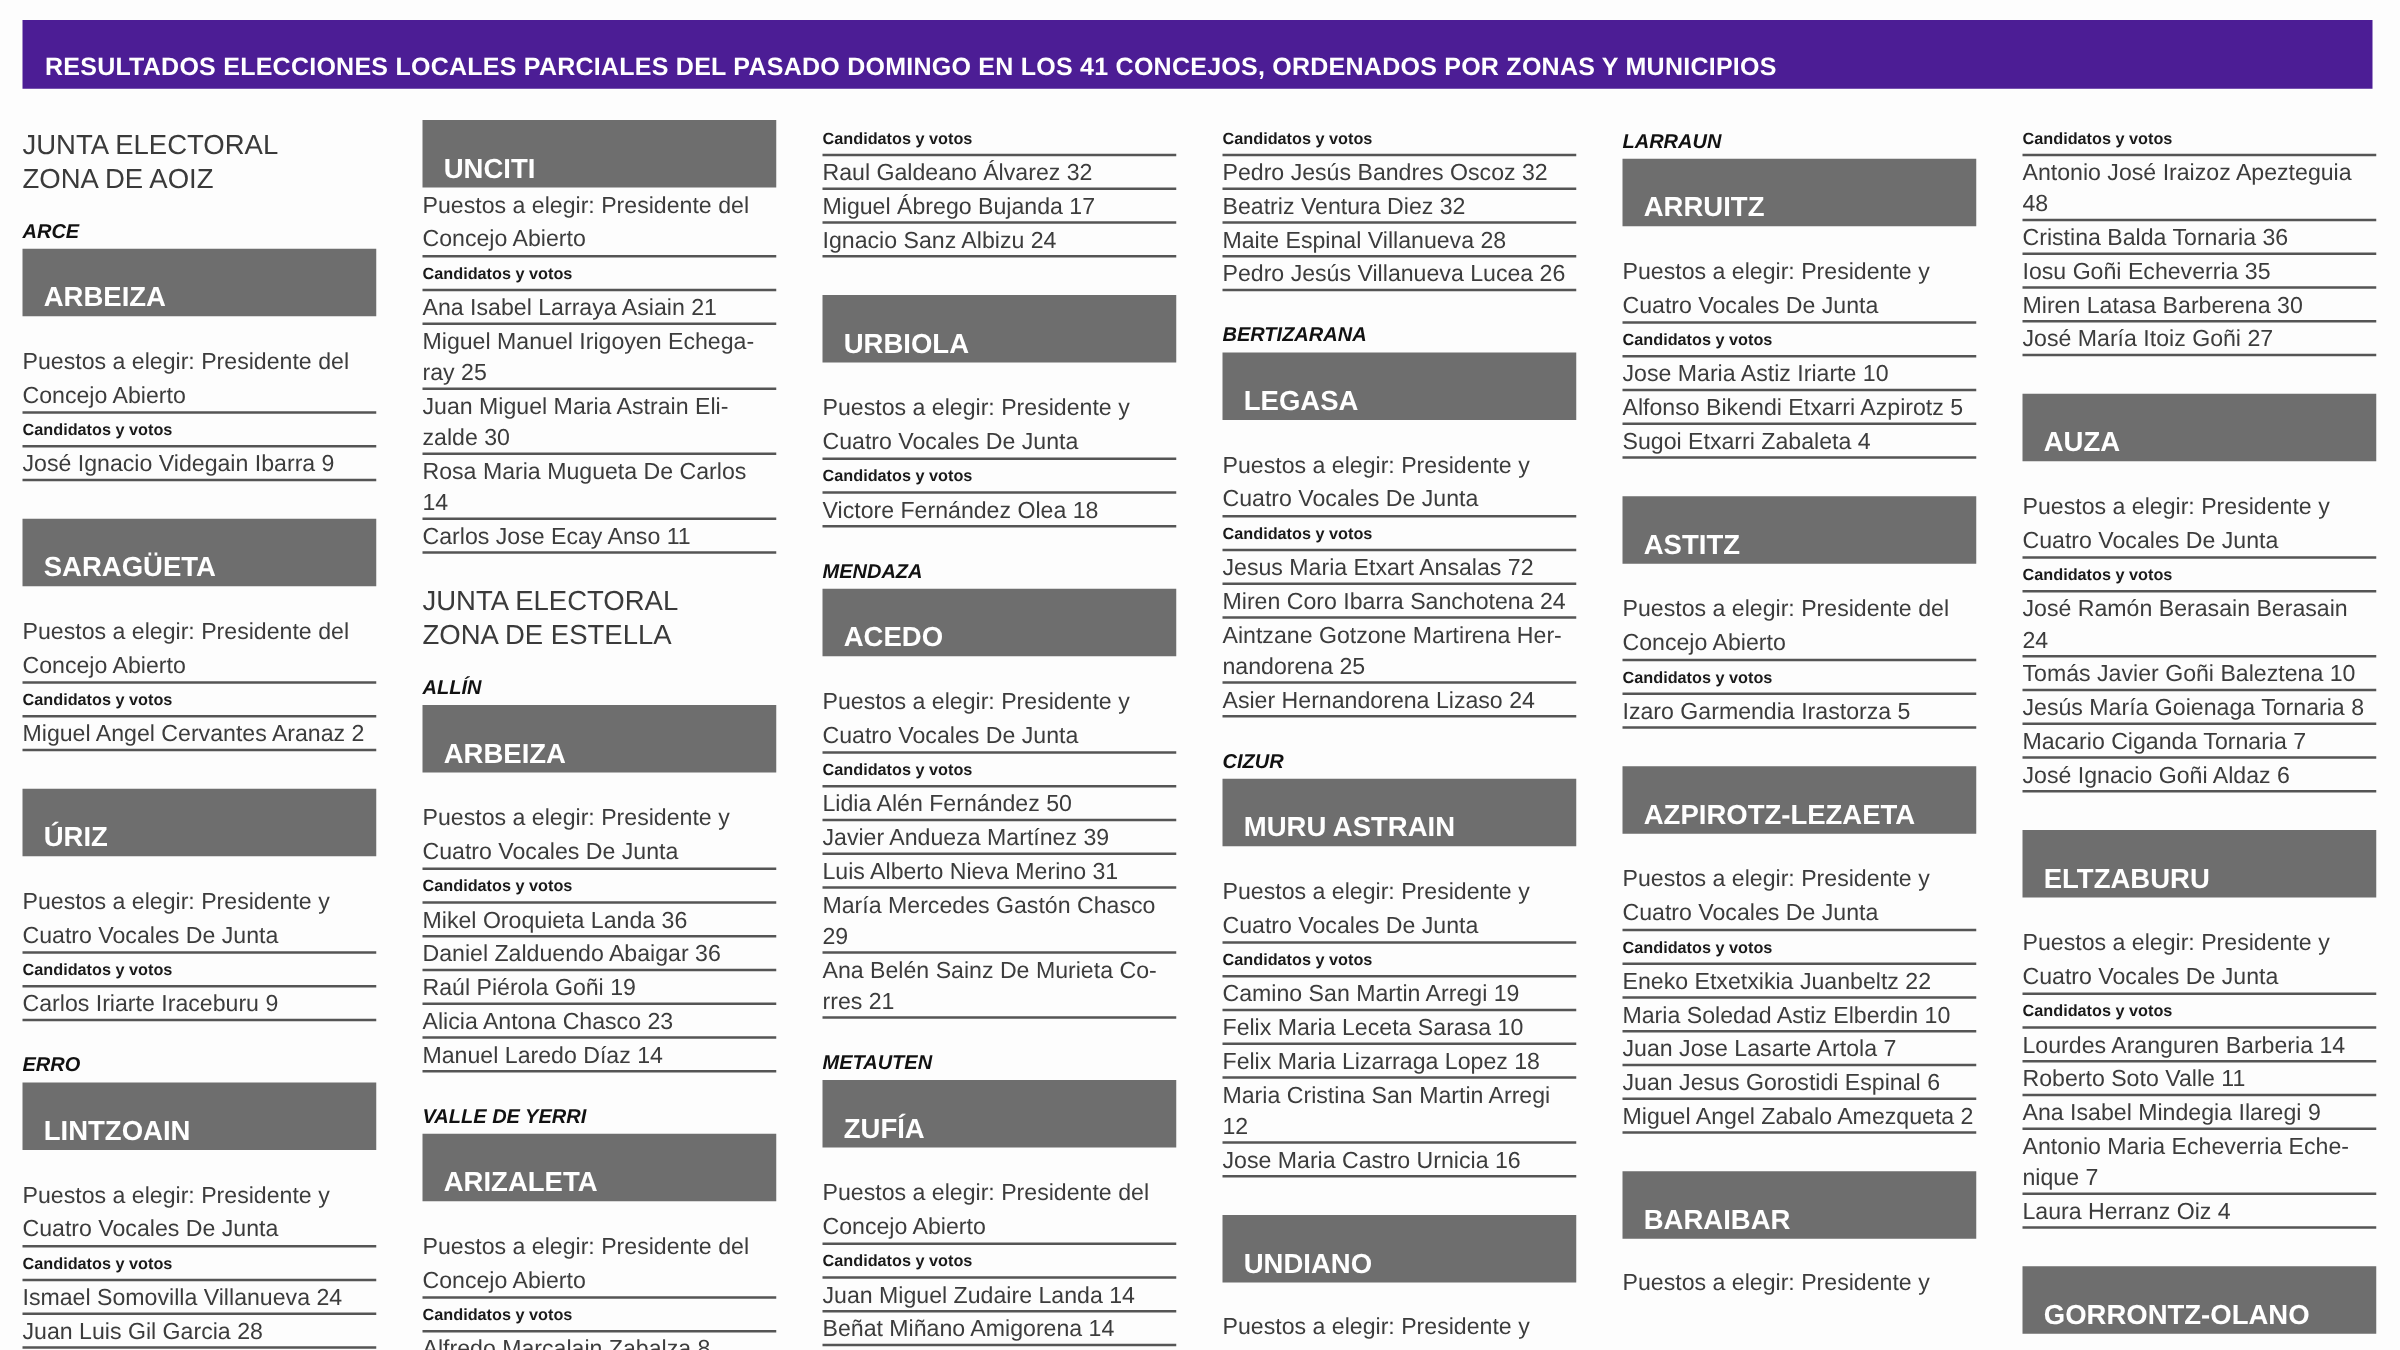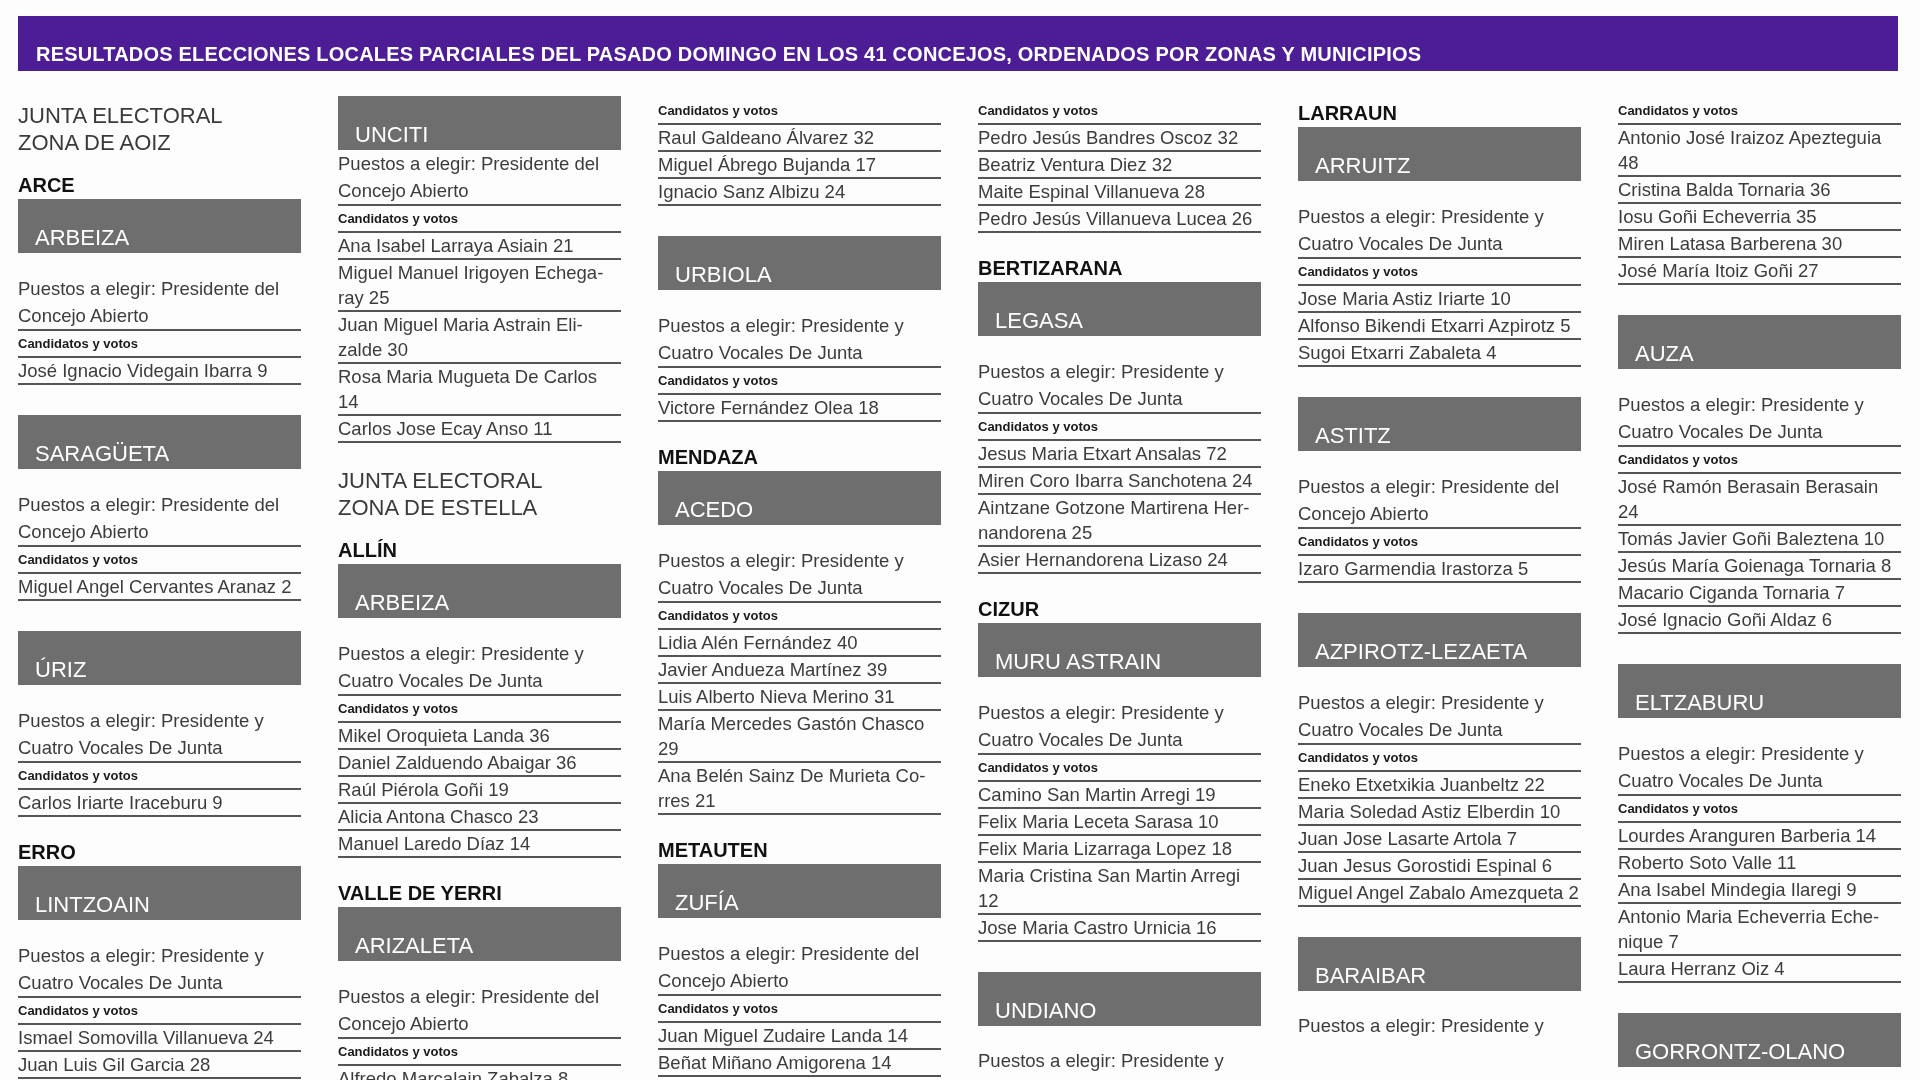--- a/index.html
+++ b/index.html
@@ -9,23 +9,23 @@
     font-family:"Liberation Sans", "DejaVu Sans", sans-serif;
   }
   .banner {
     position:absolute; left:18px; top:16px; width:1880px; height:55px;
     background:#4c1d95; color:#fff; box-sizing:border-box;
     padding:26px 0 0 18px; font-size:20px; font-weight:bold;
     letter-spacing:0.2px; white-space:nowrap; line-height:24px;
   }
   .col { position:absolute; width:283px; }
   .zone { font-size:22px; line-height:27px; color:#3a3a3a; margin:0; }
-  .muni { font-size:20px; font-weight:bold; color:#111; line-height:27px; margin:0; }
+  .muni { font-size:16px; font-weight:bold; color:#111; line-height:27px; margin:0;font-style:italic; }
   .sec-bar {
-    background:#6e6e6e; color:#fff; font-weight:normal; font-size:22px;
+    background:#6e6e6e; color:#fff; font-weight:bold; font-size:22px;
     height:54px; box-sizing:border-box; padding:26px 0 0 17px; line-height:26px;
     white-space:nowrap; overflow:hidden;
   }
   .puestos { font-size:18.5px; line-height:27px; color:#3c3c3c;
     border-bottom:2px solid #555; padding-bottom:0; }
   .cand-h { font-size:13px; line-height:25px; font-weight:bold; color:#1a1a1a;
     border-bottom:2px solid #555; }
   .cand { font-size:18.5px; line-height:25px; color:#3c3c3c;
     border-bottom:2px solid #555; }
 </style>
@@ -119,21 +119,21 @@
   <div class="puestos">Puestos a elegir: Presidente y Cuatro Vocales De Junta</div>
   <div class="cand-h">Candidatos y votos</div>
   <div class="cand">Victore Fernández Olea 18</div>
 
   <div style="height:22px"></div>
   <div class="muni">MENDAZA</div>
   <div class="sec-bar">ACEDO</div>
   <div style="height:22px"></div>
   <div class="puestos">Puestos a elegir: Presidente y Cuatro Vocales De Junta</div>
   <div class="cand-h">Candidatos y votos</div>
-  <div class="cand">Lidia Alén Fernández 40</div>
+  <div class="cand">Lidia Alén Fernández 50</div>
   <div class="cand">Javier Andueza Martínez 39</div>
   <div class="cand">Luis Alberto Nieva Merino 31</div>
   <div class="cand">María Mercedes Gastón Chasco 29</div>
   <div class="cand">Ana Belén Sainz De Murieta Co-rres 21</div>
 
   <div style="height:22px"></div>
   <div class="muni">METAUTEN</div>
   <div class="sec-bar">ZUFÍA</div>
   <div style="height:22px"></div>
   <div class="puestos">Puestos a elegir: Presidente del Concejo Abierto</div>

